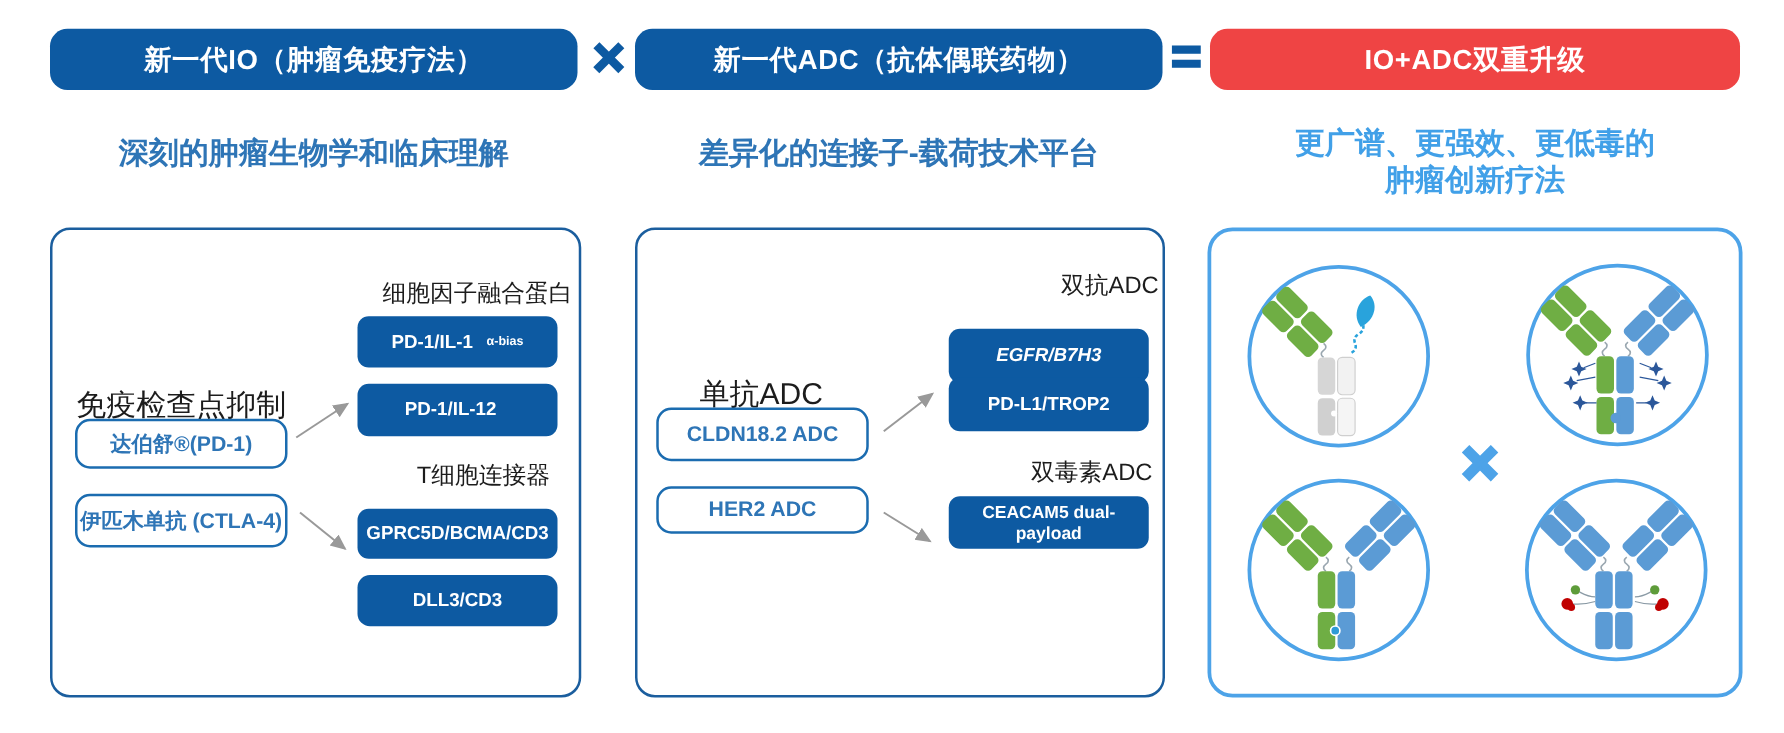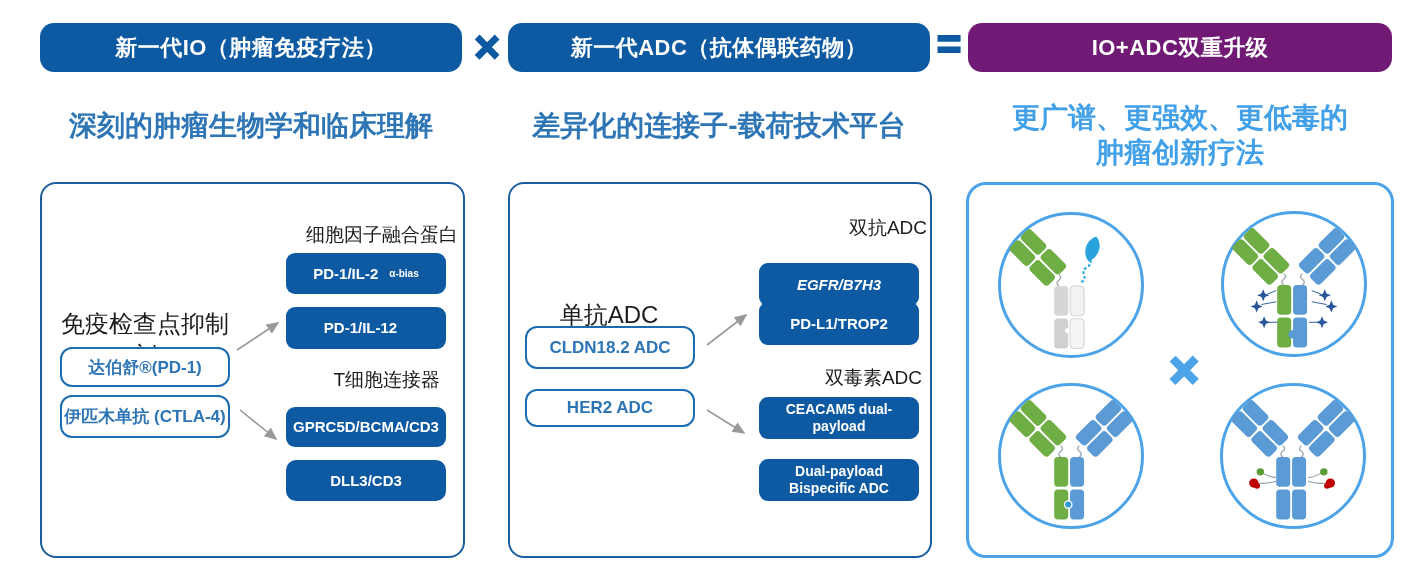--- a/index.html
+++ b/index.html
@@ -4,32 +4,32 @@
 <style>
   html,body{margin:0;padding:0;background:#fff;}
   #screen{position:relative;width:1427px;height:586px;background:#ffffff;
     font-family:"Liberation Sans", sans-serif;overflow:hidden;}
 
   
   .banner{position:absolute;top:23px;height:49px;border-radius:14px;
     display:flex;align-items:center;justify-content:center;
     color:#fff;font-weight:bold;font-size:22px;letter-spacing:.5px;box-sizing:border-box;}
   .banner.dark{background:#0d5aa2;}
-  .banner.light{background:#701a75;}
+  .banner.light{background:#ef4444;}
   #banner-io{left:40px;width:422px;}
   #banner-adc{left:508px;width:422px;}
   #banner-result{left:968px;width:424px;}
   .op{position:absolute;display:flex;align-items:center;justify-content:center;
     color:#0d5aa2;font-weight:900;}
   #op-times{left:466px;top:22px;width:42px;height:50px;font-size:44px;-webkit-text-stroke:2px #0d5aa2;}
   #op-equals{left:930px;top:20px;width:38px;height:50px;font-size:42px;-webkit-text-stroke:2px #0d5aa2;}
 
   
   .subtitle{position:absolute;top:108px;text-align:center;font-weight:bold;
-    font-size:28px;color:#2e75b6;line-height:1.25;}
+    font-size:24px;color:#2e75b6;line-height:1.25;}
   #subtitle-io{left:40px;width:422px;}
   #subtitle-adc{left:508px;width:422px;}
   #subtitle-result{left:966px;width:428px;top:100px;color:#41a0e8;}
 
   
   .panel{position:absolute;top:182px;height:376px;background:#fff;
     border:2.5px solid #1b5e9e;border-radius:16px;box-sizing:border-box;}
   #panel-io{left:40px;width:425px;}
   #panel-adc{left:508px;width:424px;}
   #panel-result{left:966px;width:428px;border:3px solid #4da3e8;border-radius:20px;}
@@ -91,32 +91,32 @@
   <div class="subtitle" id="subtitle-adc">差异化的连接子-载荷技术平台</div>
   <div class="subtitle" id="subtitle-result">
     <div>更广谱、更强效、更低毒的</div>
     <div>肿瘤创新疗法</div>
   </div>
 
   <div class="panel" id="panel-io">
     <div class="group-title" style="left:234px;top:38px;width:182px;">细胞因子融合蛋白</div>
 
     <div class="pill-dark" style="left:244px;top:69px;width:160px;height:41px;">
-      <span>PD-1/IL-2</span>
+      <span>PD-1/IL-1</span>
         <sup>α-bias</sup>
     </div>
 
     <div class="side-label" style="left:12px;top:124px;width:182px;">免疫检查点抑制剂</div>
 
     <div class="pill-dark" style="left:244px;top:123px;width:160px;height:42px;">
       <span>PD-1/IL-12</span>
         <sup></sup>
     </div>
 
-    <div class="pill-white" style="left:18px;top:151px;width:170px;height:40px;margin-top:12px;">
+    <div class="pill-white" style="left:18px;top:151px;width:170px;height:40px;">
       <span>达伯舒®(PD-1)</span>
     </div>
 
     <div class="group-title" style="left:238px;top:183px;width:160px;">T细胞连接器</div>
 
     <div class="pill-white" style="left:18px;top:211px;width:170px;height:43px;">
       <span>伊匹木单抗 (CTLA-4)</span>
     </div>
 
     <div class="pill-dark" style="left:244px;top:223px;width:160px;height:40px;">
@@ -158,23 +158,20 @@
     <div class="group-title" style="left:252px;top:181px;width:160px;">双毒素ADC</div>
 
     <div class="pill-white" style="left:15px;top:205px;width:170px;height:38px;">
       <span>HER2 ADC</span>
     </div>
 
     <div class="pill-dark" style="left:249px;top:213px;width:160px;height:42px;padding:2px 20px;font-size:14px;">
       <span>CEACAM5 dual-payload</span>
     </div>
 
-    <div class="pill-dark" style="left:249px;top:275px;width:160px;height:42px;padding:2px 18px;font-size:14px;">
-      <span>Dual-payload Bispecific ADC</span>
-    </div>
 
     <svg class="arrow-layer" width="424" height="376">
       <defs>
         <marker id="ah-adc" markerWidth="9" markerHeight="9" refX="7" refY="3.5" orient="auto">
           <path d="M0,0 L8,3.5 L0,7 Z" fill="#999999"></path>
         </marker>
       </defs>
       <line x1="197" y1="161" x2="236" y2="131" stroke="#999999" stroke-width="1.6" marker-end="url(#ah-adc)"></line>
       <line x1="197" y1="226" x2="234" y2="249" stroke="#999999" stroke-width="1.6" marker-end="url(#ah-adc)"></line>
     </svg>

